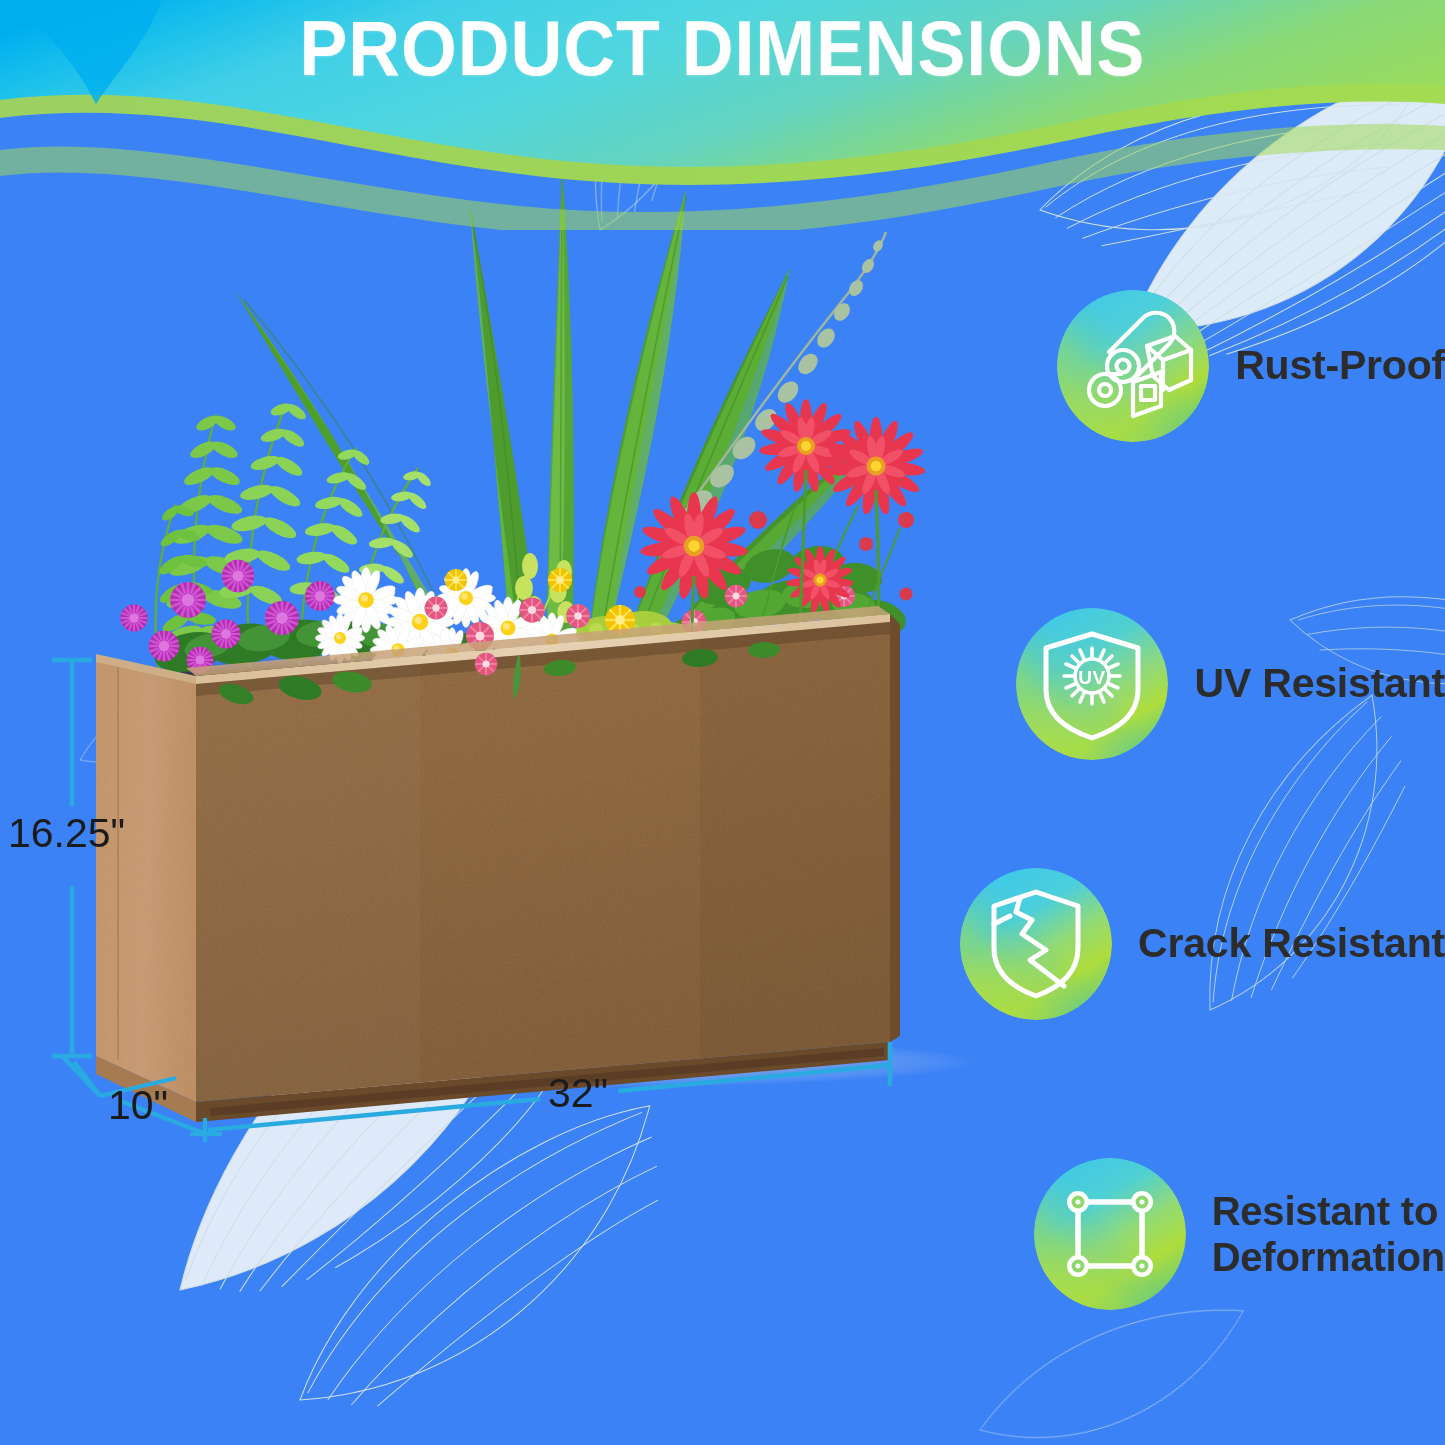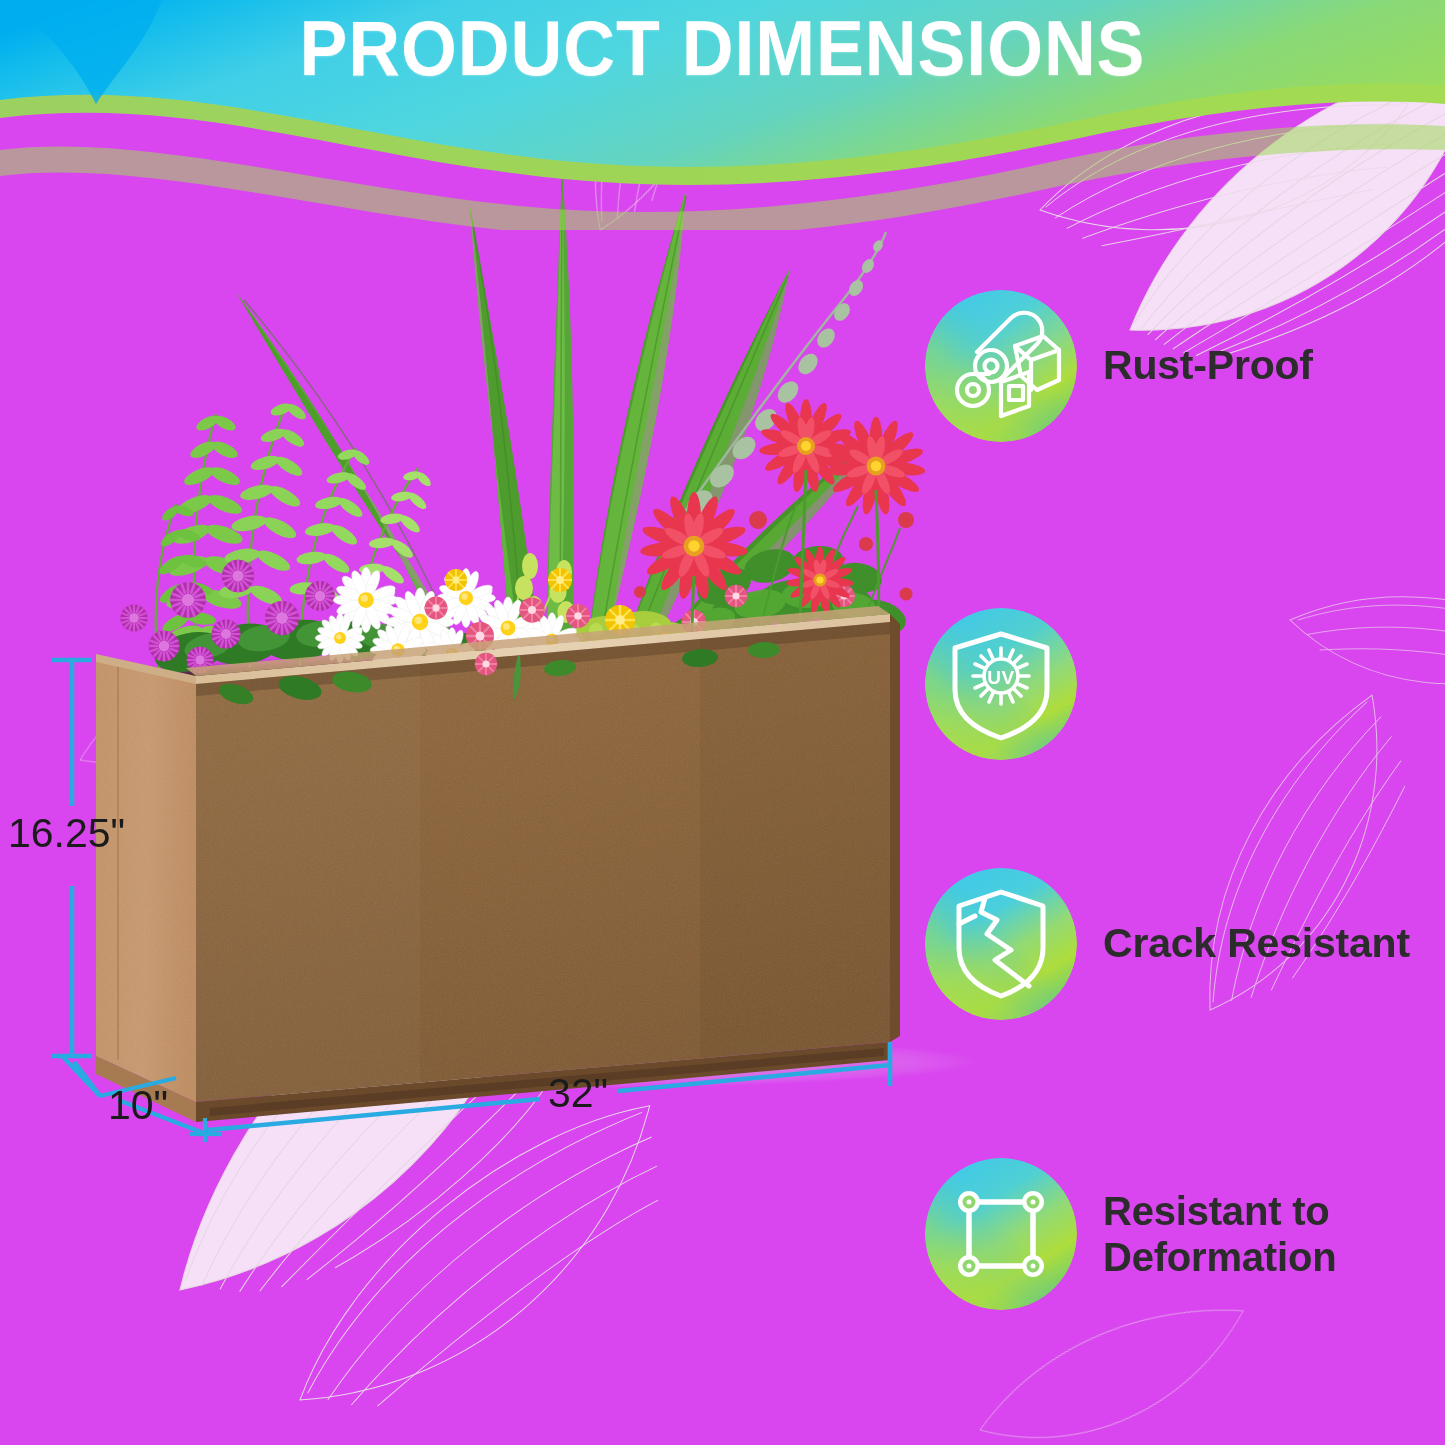--- a/index.html
+++ b/index.html
@@ -3,21 +3,21 @@
 <meta charset="utf-8">
 <style>
   html,body{margin:0;padding:0;}
   body{
     width:1445px;height:1445px;
     background:#ffffff;
     font-family:"Liberation Sans", sans-serif;
     overflow:hidden;
     position:relative;
   }
-  #stage{position:absolute;inset:0;width:1445px;height:1445px;overflow:hidden;background:#d946ef;}
+  #stage{position:absolute;inset:0;width:1445px;height:1445px;overflow:hidden;background:#3b82f6;}
 
   
   .bg-leaves{position:absolute;inset:0;width:1445px;height:1445px;z-index:0;pointer-events:none;}
 
   
   .banner{position:absolute;left:0;top:0;width:1445px;height:230px;z-index:5;}
   .banner-title{
     position:absolute;left:0;top:8px;width:1445px;
     text-align:center;
     z-index:7;
@@ -47,20 +47,21 @@
   #dim-h{left:8px;top:810px;font-size:41px;}
   #dim-d{left:108px;top:1082px;font-size:41px;}
   #dim-w{left:548px;top:1070px;font-size:41px;}
 
   
   .features{position:absolute;left:925px;top:0;width:520px;height:1445px;z-index:9;}
   .feature{
     position:absolute;left:0;
     display:flex;align-items:center;
     width:520px;
+    justify-content:flex-end;
   }
   .feature .badge-circle{
     position:relative;
     width:152px;height:152px;flex:0 0 152px;
     border-radius:50%;
     overflow:hidden;
   }
   .feature .badge-circle svg{display:block;width:152px;height:152px;}
   .feature .feature-label{
     margin-left:26px;
@@ -837,20 +838,21 @@
             <path d="M88,42 L84,51"></path>
               <path d="M68,85 L64,94"></path>
             <path d="M50,56 L59,60"></path>
               <path d="M93,76 L102,80"></path>
             <path d="M102,56 L93,60"></path>
               <path d="M59,76 L50,80"></path>
           </g>
           <text x="76" y="76" text-anchor="middle" fill="#ffffff" font-family="Liberation Sans, sans-serif" font-size="19" font-weight="bold" letter-spacing="0.5">UV</text>
         </svg>
       </div>
+      <div class="feature-label">UV Resistant</div>
     </div>
 
     <div class="feature" id="feature-2">
       <div class="badge-circle">
         <svg viewBox="0 0 152 152">
           <defs>
             <linearGradient id="bg2" x1="0.2" y1="0" x2="0.8" y2="1">
               <stop offset="0%" stop-color="#3FC8EA"></stop>
               <stop offset="32%" stop-color="#4ACFDC"></stop>
               <stop offset="56%" stop-color="#93DA74"></stop>

